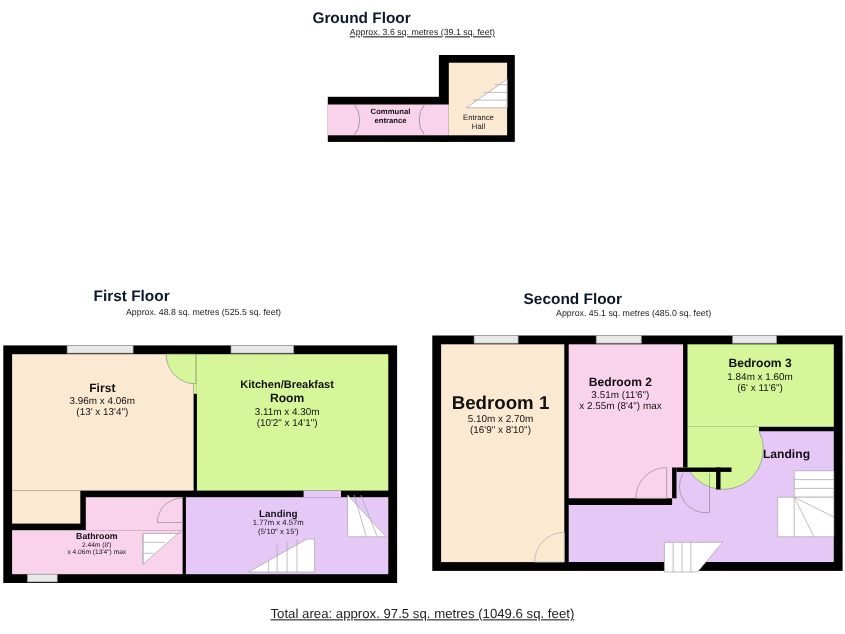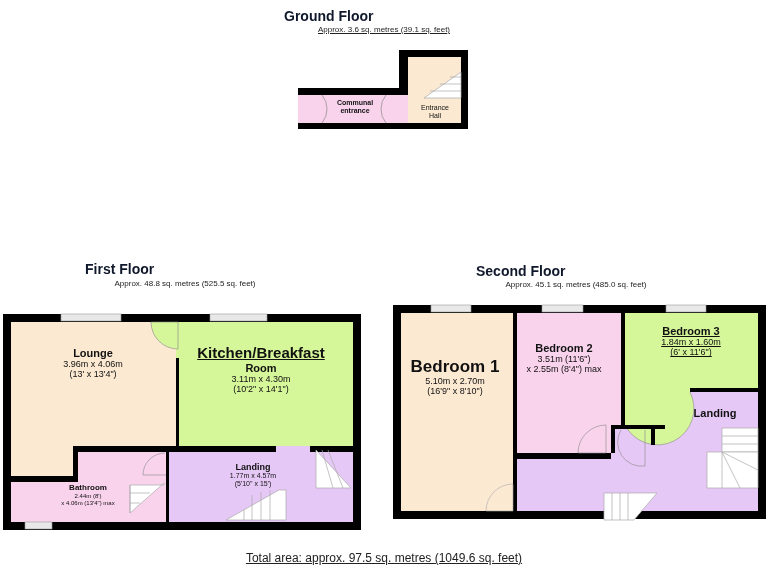--- a/index.html
+++ b/index.html
@@ -125,26 +125,26 @@
 </div>
 <div class="rl" style="left:410px;top:104px;width:50px;font-size:7px;">
   <div>Entrance</div>
   <div>Hall</div>
 </div>
 
 <div class="floor-title" style="left:85px;top:261px;width:200px;">First Floor</div>
 <div class="floor-sub" style="left:65px;top:279px;width:240px;">Approx. 48.8 sq. metres (525.5 sq. feet)</div>
 
 <div class="rl" style="left:43px;top:347px;width:100px;font-size:9px;">
-  <div class="nm" style="font-size:11px;">Lounge</div>
+  <div class="nm" style="font-size:11px;">First</div>
   <div>3.96m x 4.06m</div>
   <div>(13' x 13'4")</div>
 </div>
 <div class="rl" style="left:196px;top:345px;width:130px;font-size:9px;">
-  <div class="nm" style="font-size:15px;text-decoration:underline;">Kitchen/Breakfast</div>
+  <div class="nm" style="font-size:10px;">Kitchen/Breakfast</div>
   <div class="nm" style="font-size:11px;">Room</div>
   <div>3.11m x 4.30m</div>
   <div>(10'2" x 14'1")</div>
 </div>
 <div class="rl" style="left:208px;top:462px;width:90px;font-size:7px;">
   <div class="nm" style="font-size:9px;">Landing</div>
   <div>1.77m x 4.57m</div>
   <div>(5'10" x 15')</div>
 </div>
 <div class="rl" style="left:40px;top:484px;width:96px;font-size:6px;">
@@ -159,21 +159,21 @@
 <div class="rl" style="left:410px;top:357px;width:90px;font-size:9px;">
   <div class="nm" style="font-size:17px;">Bedroom 1</div>
   <div>5.10m x 2.70m</div>
   <div>(16'9" x 8'10")</div>
 </div>
 <div class="rl" style="left:517px;top:342px;width:94px;font-size:9px;">
   <div class="nm" style="font-size:11px;">Bedroom 2</div>
   <div>3.51m (11'6")</div>
   <div>x 2.55m (8'4") max</div>
 </div>
-<div class="rl" style="left:641px;top:325px;width:100px;font-size:9px;text-decoration:underline;">
+<div class="rl" style="left:641px;top:325px;width:100px;font-size:9px;">
   <div class="nm" style="font-size:11px;">Bedroom 3</div>
   <div>1.84m x 1.60m</div>
   <div>(6' x 11'6")</div>
 </div>
 <div class="rl" style="left:680px;top:407px;width:70px;font-size:11px;">
   <div class="nm">Landing</div>
 </div>
 
 <div class="total">Total area: approx. 97.5 sq. metres (1049.6 sq. feet)</div>
 

